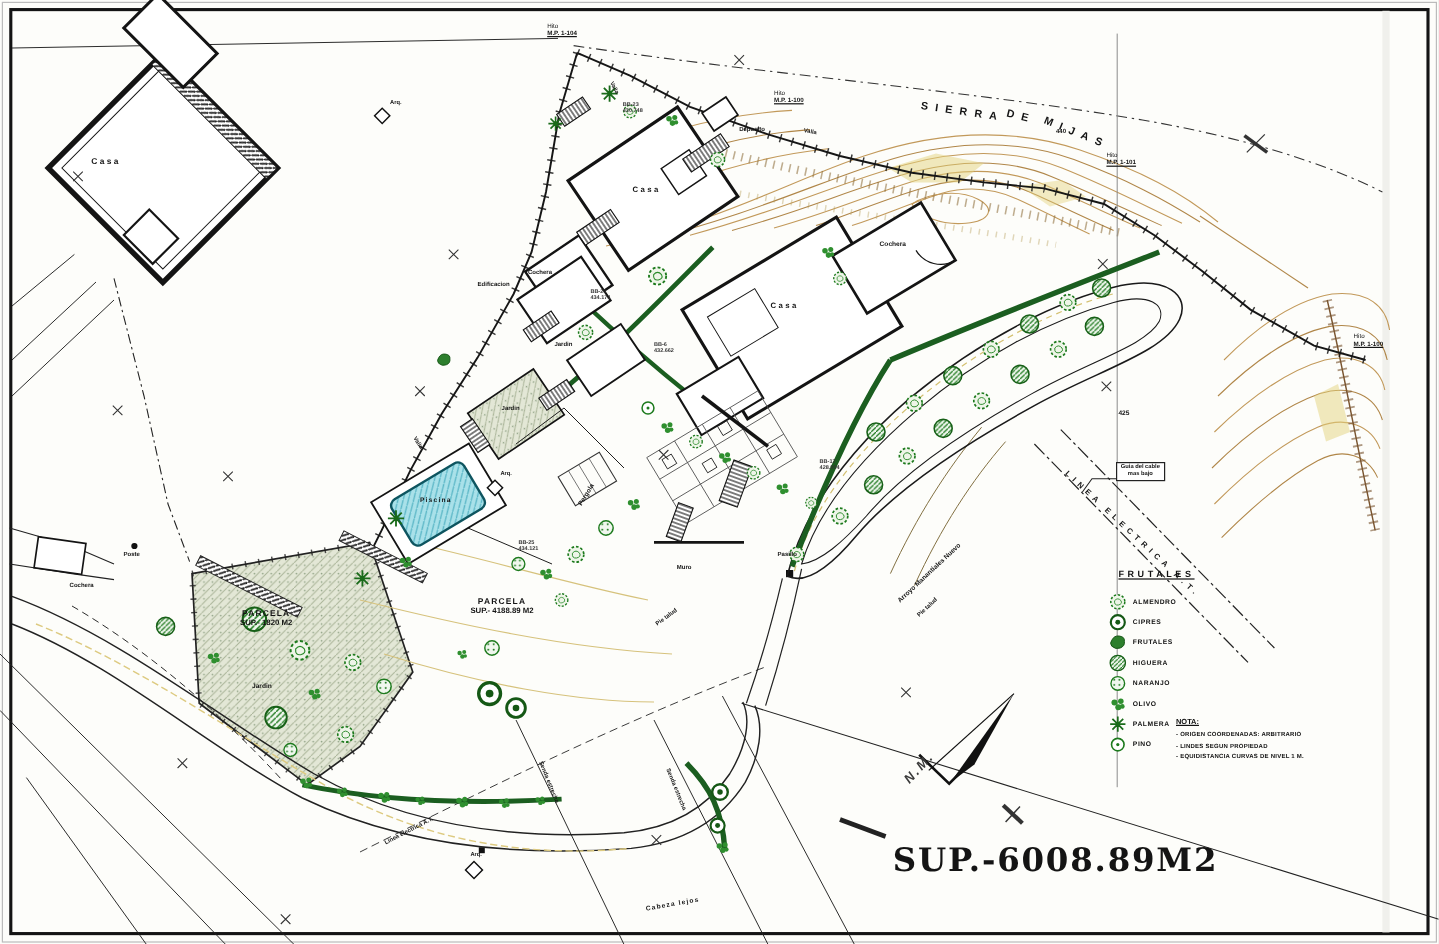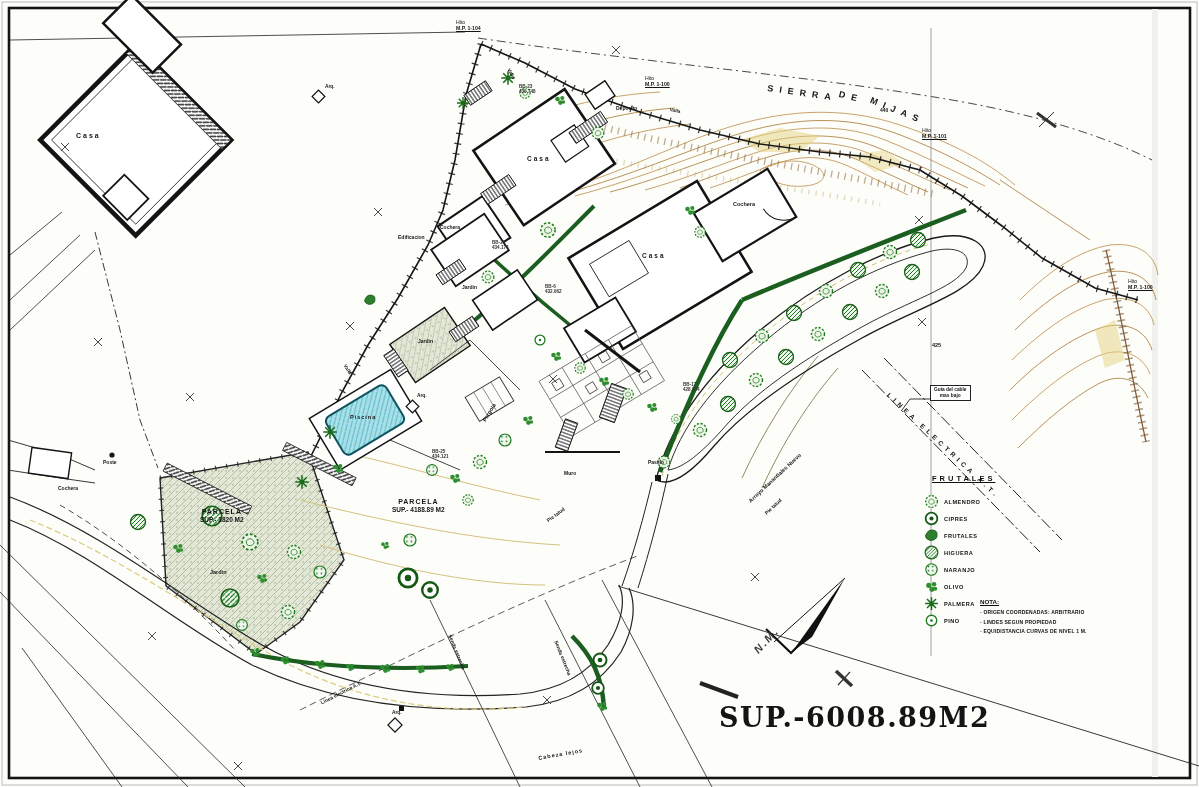--- a/index.html
+++ b/index.html
@@ -364,21 +364,21 @@
     <circle cx="112" cy="455" r="2" fill="#111"></circle>
   </g>
 </svg>
 
 <div class="ov">
 
   <span class="lbl" style="left:768px;top:84px;font-size:9px;letter-spacing:6px;transform:rotate(8deg)">SIERRA</span>
   <span class="lbl" style="left:840px;top:90px;font-size:9px;letter-spacing:6px;transform:rotate(14deg)">DE</span>
   <span class="lbl" style="left:872px;top:96px;font-size:9px;letter-spacing:6px;transform:rotate(22deg)">MIJAS</span>
 
-  <span class="sup-big" style="left:719px;top:702px;">SUP.-6008.89M2</span>
+  <span class="sup-big" style="left:744px;top:702px;">SUP.-6008.89M2</span>
 
   <span class="lbl" style="left:76px;top:132px;font-size:7px;letter-spacing:2px">Casa</span>
   <span class="lbl" style="left:527px;top:156px;font-size:6.5px;letter-spacing:2px">Casa</span>
   <span class="lbl" style="left:642px;top:253px;font-size:6.5px;letter-spacing:2px">Casa</span>
   <span class="lbl" style="left:733px;top:202px;font-size:5.5px">Cochera</span>
   <span class="lbl" style="left:440px;top:225px;font-size:5px">Cochera</span>
   <span class="lbl" style="left:58px;top:486px;font-size:5px">Cochera</span>
   <span class="lbl" style="left:616px;top:106px;font-size:5px">Deposito</span>
   <span class="lbl" style="left:398px;top:235px;font-size:5px">Edificacion</span>
 

